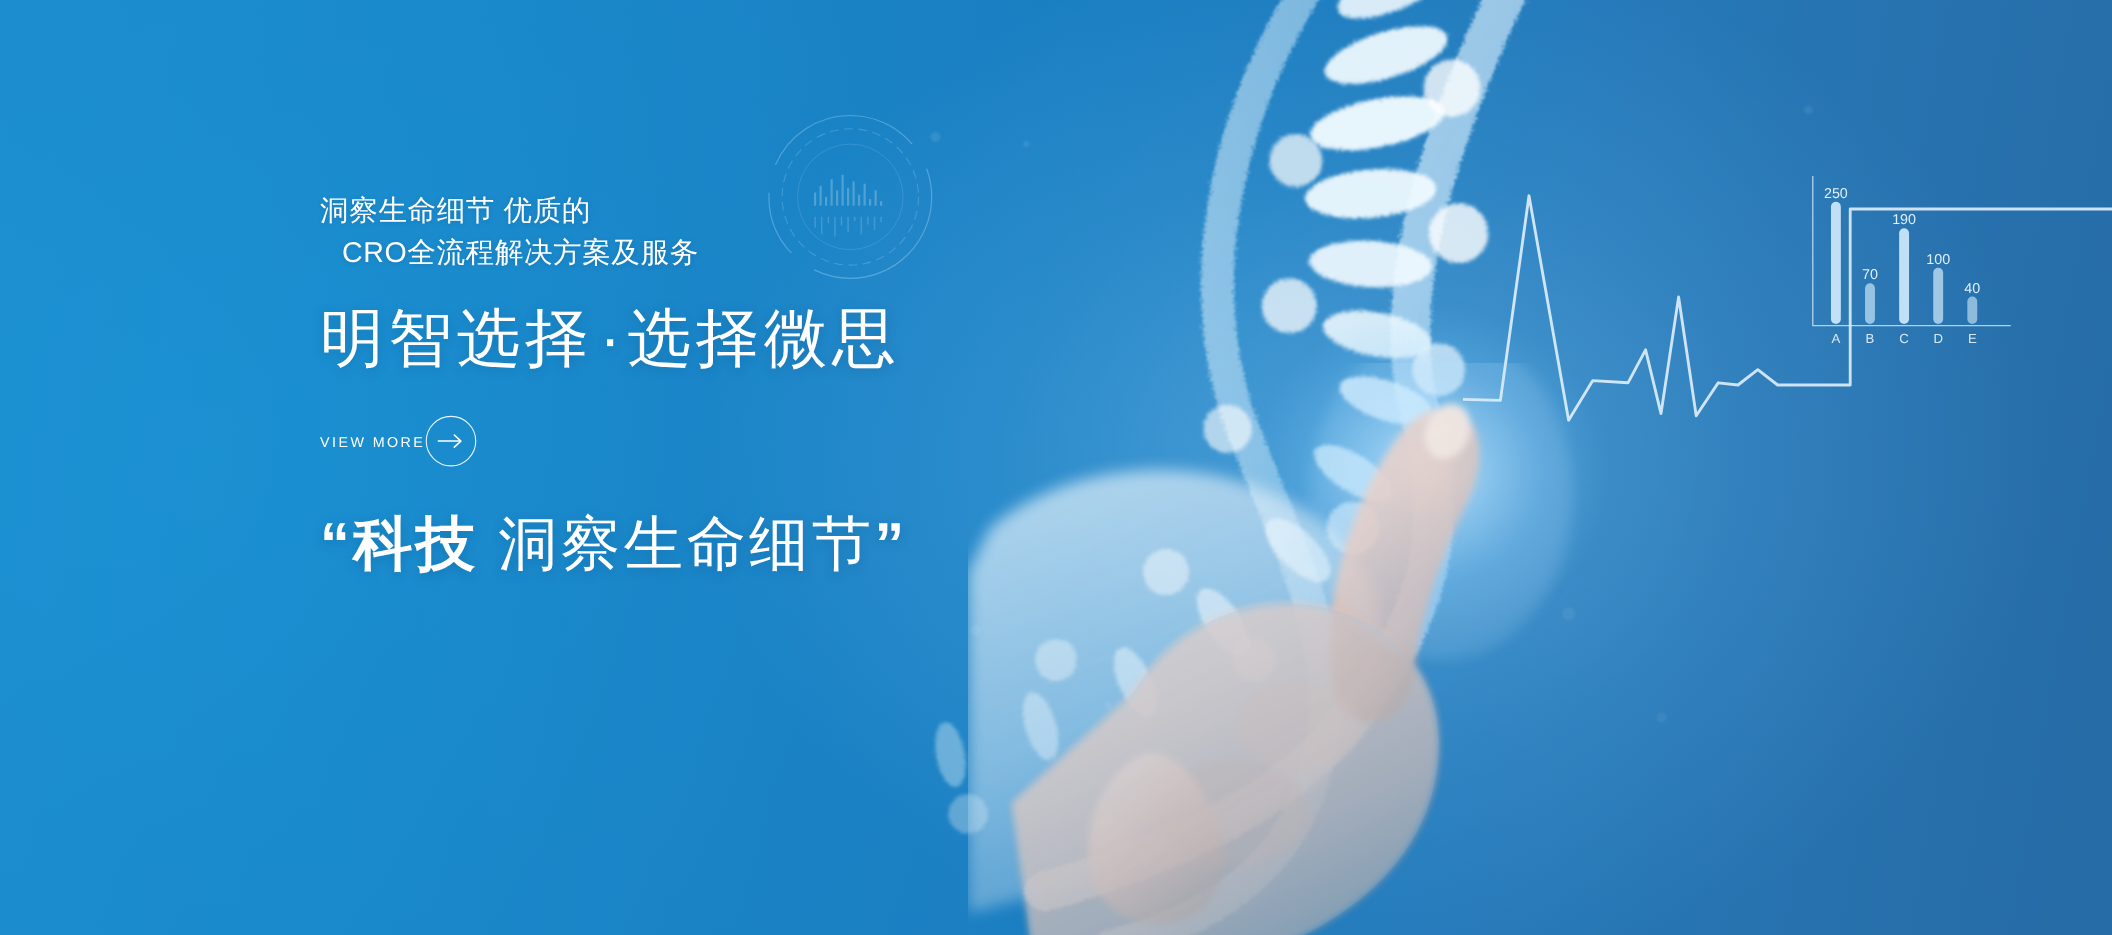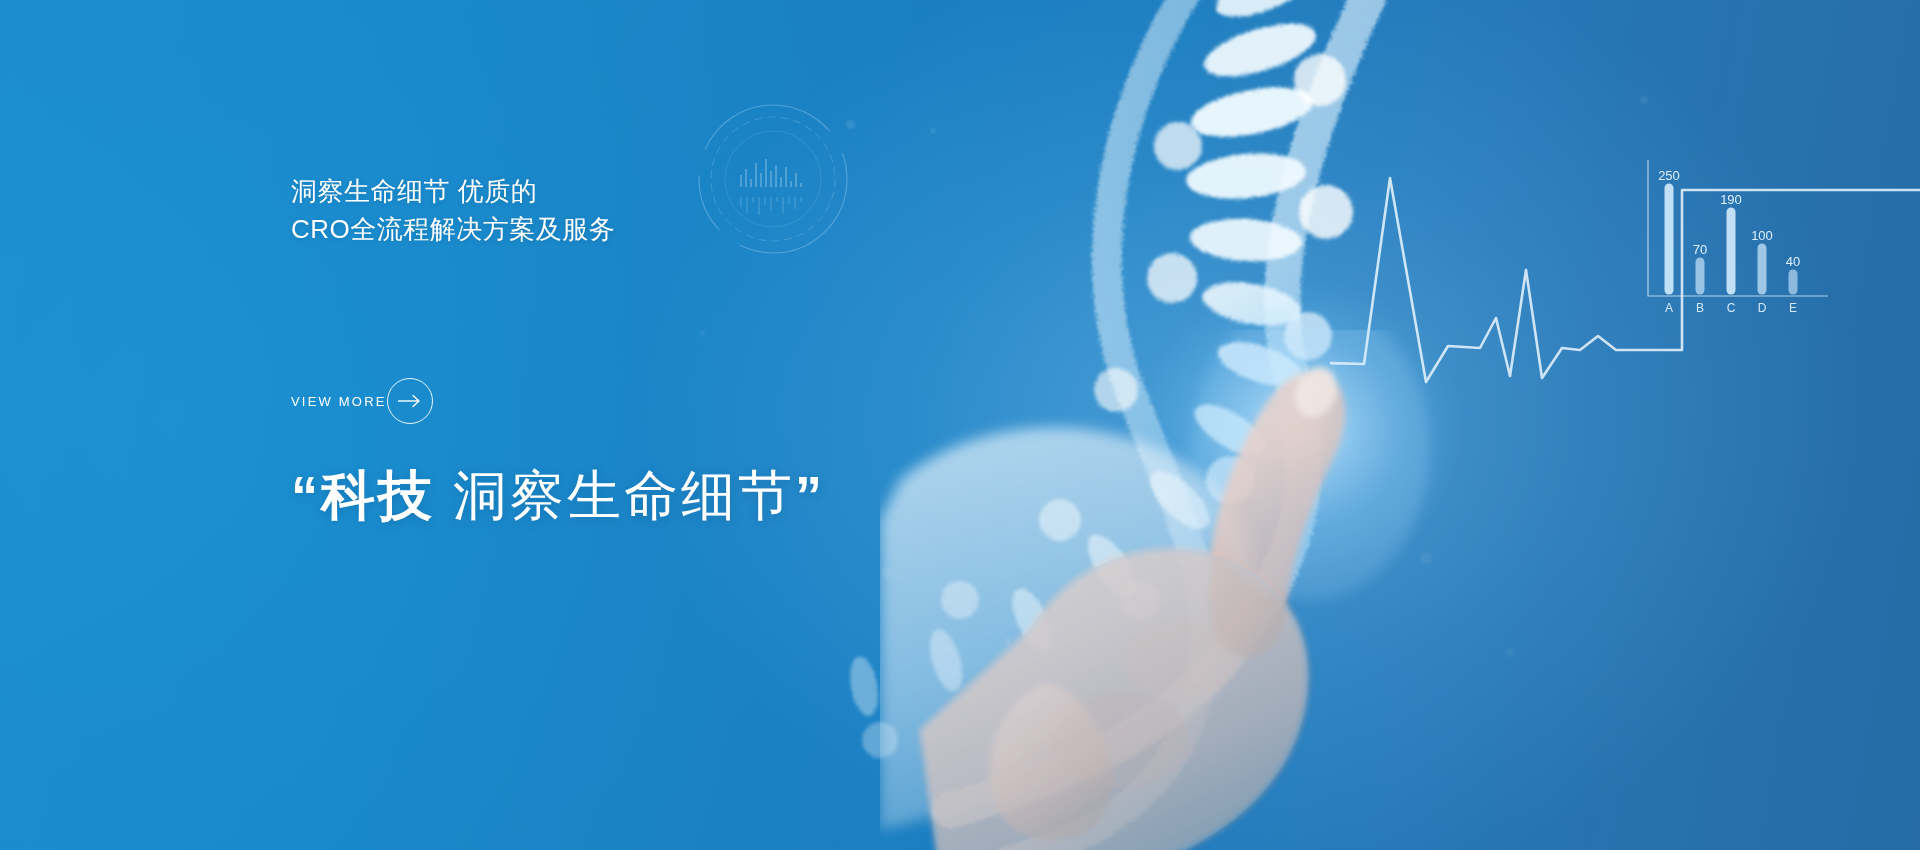--- a/index.html
+++ b/index.html
@@ -63,21 +63,21 @@
   
   .content { position:absolute; left:291px; top:0; width:700px; height:850px; }
 
   .subtitle {
     position:absolute; top:172px; left:0;
     font-size:26px; line-height:38px; color:#ffffff;
     font-weight:400; letter-spacing:.5px;
     text-shadow:0 1px 4px rgba(10,70,120,.25);
     white-space:nowrap;
   }
-  .subtitle .l2 { display:block; }
+  .subtitle .l2 { display:block;margin-left:20px; }
 
   .headline {
     position:absolute; top:272px; left:0;
     font-size:58px; line-height:72px; color:#ffffff;
     font-weight:400; letter-spacing:4px;
     text-shadow:0 2px 10px rgba(10,70,120,.28);
     white-space:nowrap;
   }
   .headline .dot { letter-spacing:0; padding:0 6px; }
 
@@ -335,20 +335,23 @@
     </svg>
   </div>
 
   <div class="content">
 
     <div class="subtitle">
       <span class="l1">洞察生命细节 优质的</span>
       <span class="l2">CRO全流程解决方案及服务</span>
     </div>
 
+    <h1 class="headline">
+      <span>明智选择</span><span class="dot">·</span><span>选择微思</span>
+    </h1>
 
     <a class="viewmore">
       <span class="viewmore-label">VIEW MORE</span>
       <span class="circle-arrow">
         <svg width="26" height="14" viewBox="0 0 26 14" xmlns="http://www.w3.org/2000/svg">
           <line x1="1" y1="7" x2="22" y2="7" stroke="#ffffff" stroke-width="1.4"></line>
           <polyline points="16,1.5 22,7 16,12.5" fill="none" stroke="#ffffff" stroke-width="1.4" stroke-linecap="round" stroke-linejoin="round"></polyline>
         </svg>
       </span>
     </a>

